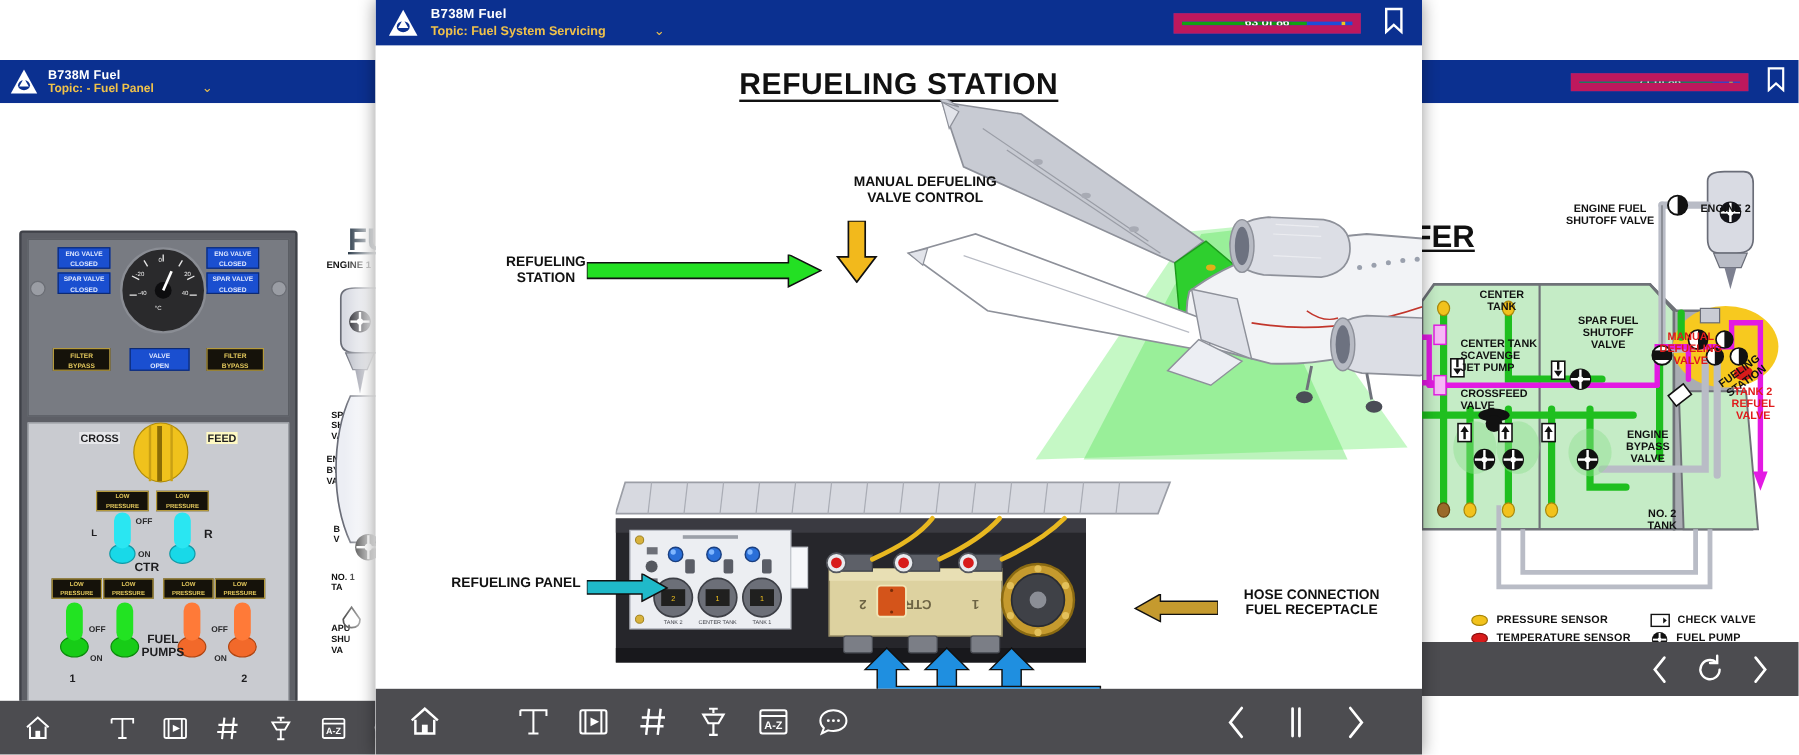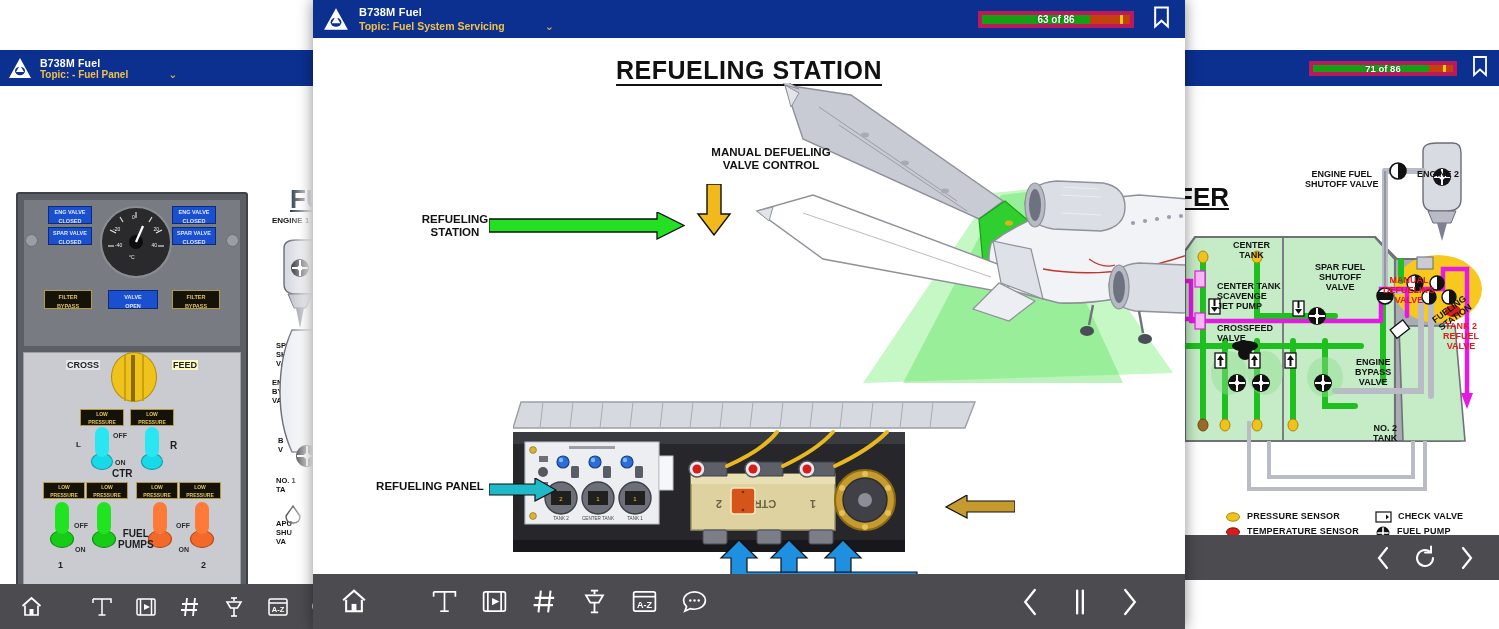--- a/index.html
+++ b/index.html
@@ -19,21 +19,21 @@
     display:flex; align-items:center;
   }
   .tb-logo { flex:0 0 auto; display:flex; align-items:center; justify-content:center; }
   .tb-text { flex:1 1 auto; display:flex; flex-direction:column; justify-content:center; }
   .tb-title { color:#ffffff; font-weight:bold; letter-spacing:.2px; }
   .tb-topic-row { display:flex; align-items:center; }
   .tb-topic { color:#f0c24a; font-weight:bold; }
   .tb-caret { color:#f0c24a; margin-left:40px; font-size:11px; line-height:1; }
   .tb-right { flex:0 0 auto; display:flex; align-items:center; }
   .progress {
-    position:relative; background:#c2410c; border:4px solid #be185d;
+    position:relative; background:#1d4ed8; border:7px solid #be185d;
     display:flex; align-items:center; overflow:hidden;
   }
   .progress-fill { position:absolute; left:0; top:0; bottom:0; background:#13a113; }
   .progress-mark { position:absolute; top:0; bottom:0; width:3px; background:#f5c518; }
   .progress-label {
     position:relative; width:100%; text-align:center; color:#ffffff;
     font-weight:bold; text-shadow:0 0 2px rgba(0,0,0,.6);
   }
   .bookmark { position:relative; }
 
@@ -823,20 +823,22 @@
       </svg>
 
       <div class="callout" style="left:42px; top:442px; width:150px; font-size:11.5px;">REFUELING PANEL</div>
       <svg style="position:absolute;left:176px;top:440px;" width="68" height="24" viewBox="0 0 68 24">
         <polygon points="0,6 46,6 46,0 67,12 46,23 46,17 0,17" fill="#1fb9c9" stroke="#111" stroke-width="1.2"></polygon>
       </svg>
 
       <svg style="position:absolute;left:630px;top:457px;" width="72" height="24" viewBox="0 0 72 24">
         <polygon points="72,6 24,6 24,0 3,12 24,23 24,17 72,17" fill="#c59a2e" stroke="#111" stroke-width="1.2"></polygon>
       </svg>
+      <div class="callout" style="left:700px; top:452px; width:160px; font-size:11.5px; white-space:pre-line;">HOSE CONNECTION
+FUEL RECEPTACLE</div>
 
       <svg style="position:absolute;left:398px;top:500px;" width="210" height="52" viewBox="0 0 210 52">
         <path d="M206 46 L206 34 L36 34 L36 20 L46 20 L28 2 L10 20 L20 20 L20 46 Z" fill="#1f8fe0" stroke="#111" stroke-width="1.2"></path>
         <path d="M86 34 L86 20 L96 20 L78 2 L60 20 L70 20 L70 34 Z" fill="#1f8fe0" stroke="#111" stroke-width="1.2"></path>
         <path d="M140 34 L140 20 L150 20 L132 2 L114 20 L124 20 L124 34 Z" fill="#1f8fe0" stroke="#111" stroke-width="1.2"></path>
       </svg>
 
     </div>
 
     <div class="toolbar" style="height:55px;">

